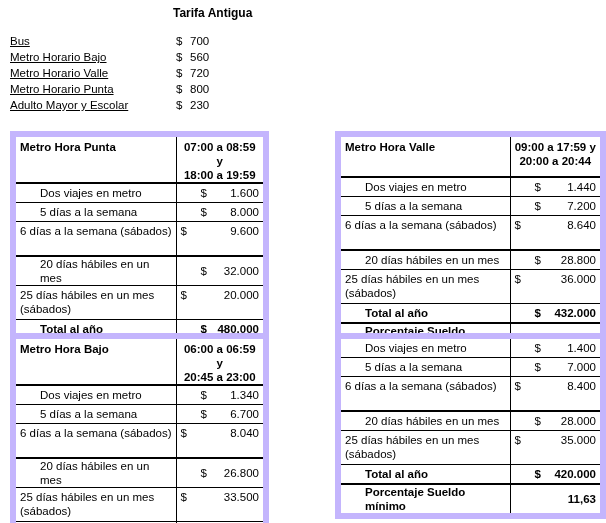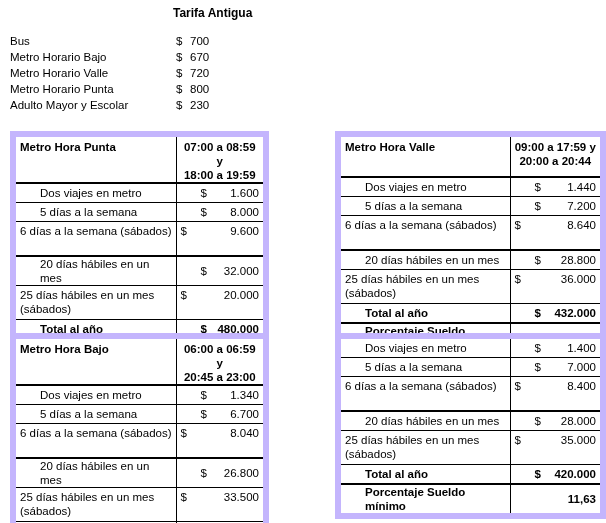--- a/index.html
+++ b/index.html
@@ -6,21 +6,21 @@
   .canvas {
     position:relative; width:606px; height:523px; background:#ffffff;
     font-family:"Liberation Sans", sans-serif; font-size:11.5px; color:#000;
     overflow:hidden;
   }
   .title {
     position:absolute; left:173px; top:6px; font-weight:bold; font-size:12px;
   }
   .fares { position:absolute; left:10px; top:33px; width:247px; }
   .fare-row { display:flex; height:16px; align-items:center; }
-  .f-label { width:166px; white-space:nowrap; }
+  .f-label { width:166px; white-space:nowrap;text-decoration:underline; }
   .f-cur { width:14px; }
   .f-val { flex:1; text-align:left; }
 
   table.t {
     position:absolute; border-collapse:collapse; table-layout:fixed;
     background:#fff; border:6px solid #c4b5fd;
   }
   table.t td {
     border:1px solid #000; padding:0 4px; vertical-align:middle;
     line-height:14px; overflow:hidden;
@@ -48,21 +48,21 @@
 
   <div class="fares">
     <div class="fare-row">
       <span class="f-label">Bus</span>
       <span class="f-cur">$</span>
       <span class="f-val">700</span>
     </div>
     <div class="fare-row">
       <span class="f-label">Metro Horario Bajo</span>
       <span class="f-cur">$</span>
-      <span class="f-val">670</span>
+      <span class="f-val">560</span>
     </div>
     <div class="fare-row">
       <span class="f-label">Metro Horario Valle</span>
       <span class="f-cur">$</span>
       <span class="f-val">720</span>
     </div>
     <div class="fare-row">
       <span class="f-label">Metro Horario Punta</span>
       <span class="f-cur">$</span>
       <span class="f-val">800</span>

